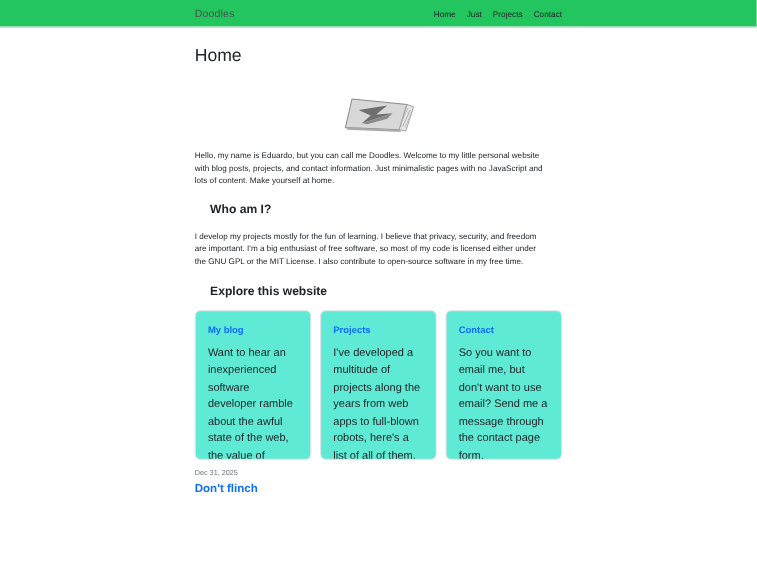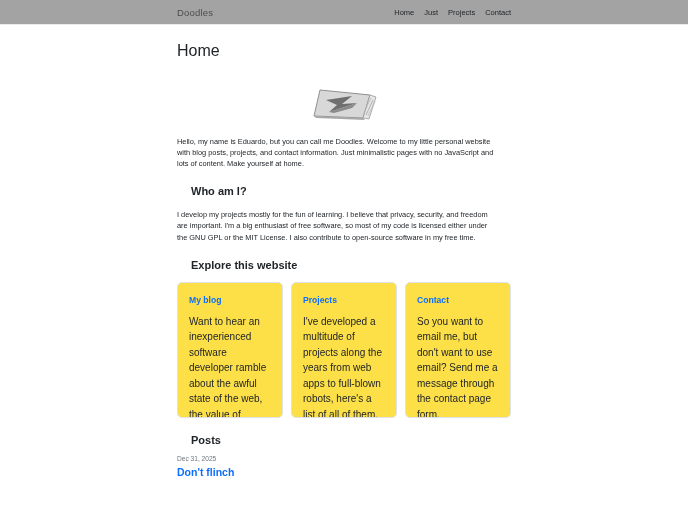--- a/index.html
+++ b/index.html
@@ -5,41 +5,41 @@
   * { box-sizing: border-box; }
   html, body { margin: 0; padding: 0; }
   body {
     width: 688px; height: 512px; overflow: hidden;
     background: #ffffff; color: #212529;
     font-family: "Liberation Sans", sans-serif;
   }
   a { text-decoration: none; cursor: pointer; }
 
   
-  .site-header { border-bottom: 1px solid #e9ecef; background: #a3a3a3; }
+  .site-header { border-bottom: 1px solid #e9ecef; background: #22c55e; }
   .site-header-inner {
     width: 334px; margin: 0 auto; height: 24px;
     display: flex; align-items: center; justify-content: space-between;
   }
   .brand { font-size: 9.5px; color: #4d4d4d; letter-spacing: 0.2px; }
   .nav { display: flex; gap: 10px; }
   .nav a { font-size: 7.5px; color: #212529; }
 
   
   .container { width: 334px; margin: 0 auto; }
   h1.page-title { font-size: 16px; font-weight: 500; margin: 17px 0 0 0; color: #212529; }
   .hero { display: flex; justify-content: center; margin-top: 26px; }
   p.body-text { font-size: 7.4px; line-height: 1.5; margin: 12px 16px 0 0; color: #212529; }
   h2.section-heading { font-size: 11px; font-weight: 600; margin: 16px 0 0 14px; color: #212529; }
 
   
   .cards { display: flex; gap: 8px; margin-top: 11px; }
   .card {
     flex: 1 1 0; border: 1px solid #dee2e6; border-radius: 5px;
-    background: #fde047; padding: 12px 11px; height: 136px; overflow: hidden;
+    background: #5eead4; padding: 12px 11px; height: 136px; overflow: hidden;
   }
   .card-title { display: block; font-size: 8.6px; font-weight: 600; color: #0d6efd; }
   .card-body-text { font-size: 10px; line-height: 1.55; margin: 9px 0 0 0; color: #212529; }
 
   
   .post-date { font-size: 6.6px; color: #6c757d; margin-top: 9px; }
   .post-title { display: inline-block; font-size: 10.5px; font-weight: 600; color: #0d6efd; margin-top: 4px; }
 </style>
 </head>
 <body>
@@ -92,21 +92,20 @@
     <div class="card">
       <a class="card-title">Projects</a>
       <p class="card-body-text">I've developed a multitude of projects along the years from web apps to full-blown robots, here's a list of all of them. Or at least all the project I've archived.</p>
     </div>
     <div class="card">
       <a class="card-title">Contact</a>
       <p class="card-body-text">So you want to email me, but don't want to use email? Send me a message through the contact page form.</p>
     </div>
   </div>
 
-  <h2 class="section-heading">Posts</h2>
 
   <div>
     <div class="post-date">Dec 31, 2025</div>
     <a class="post-title">Don't flinch</a>
     
   </div>
 
 </main>
 
 </body></html>

